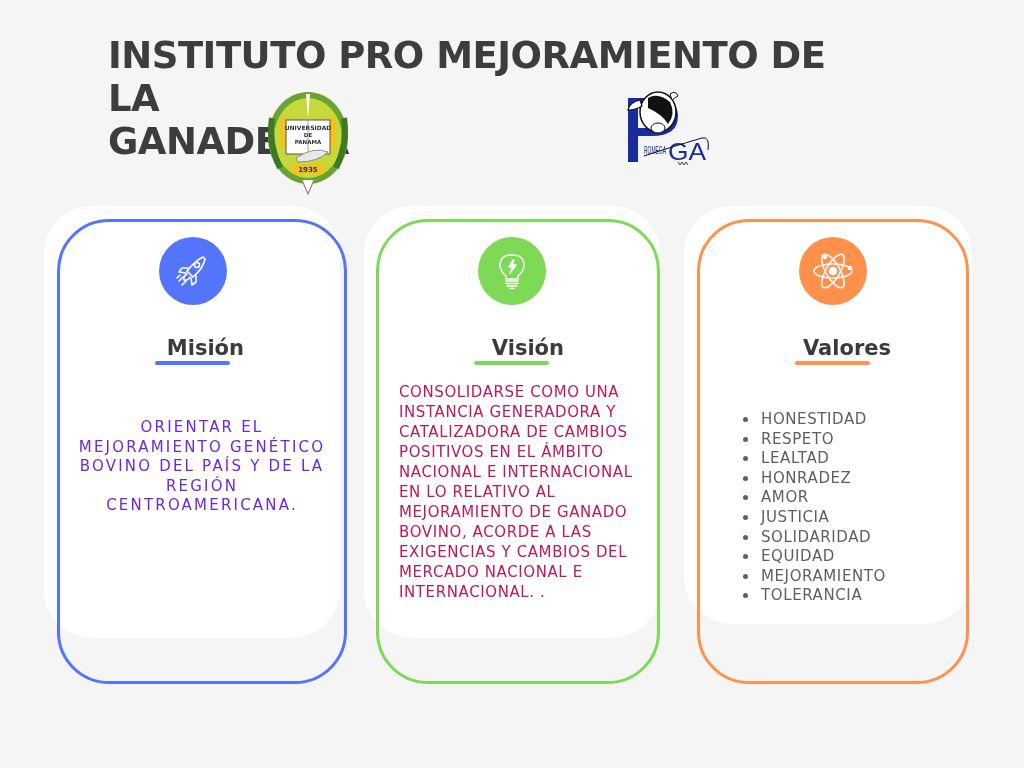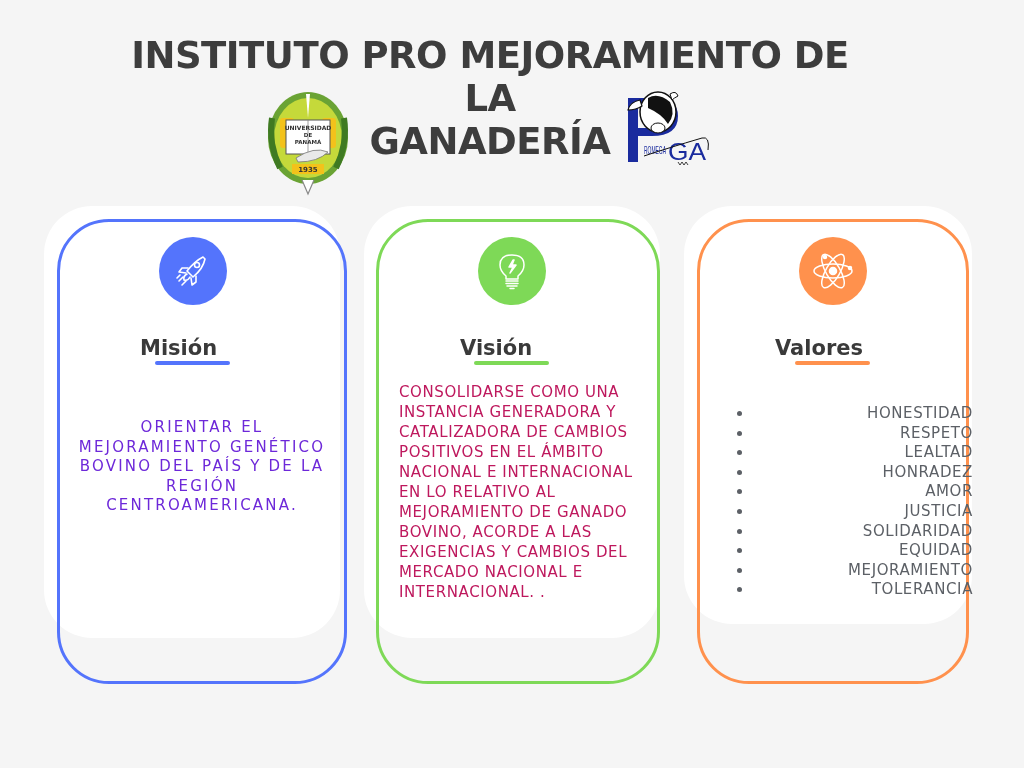--- a/index.html
+++ b/index.html
@@ -1,53 +1,53 @@
 <!DOCTYPE html>
 <html><head>
 <meta charset="utf-8">
 <style>
   html, body { margin:0; padding:0; }
   body {
     width:1024px; height:768px; background:#f5f5f5; position:relative; overflow:hidden;
     font-family:"Liberation Sans", sans-serif;
   }
   .title {
-    position:absolute; left:100px; top:34px; width:780px; text-align:center;
+    position:absolute; left:108px; top:34px; width:780px; text-align:left;
     font-family:"DejaVu Sans", sans-serif; font-weight:bold; font-size:37px; line-height:43px;
     color:#3d3d3d; letter-spacing:-0.5px;
   }
   .logo-up { position:absolute; left:262px; top:88px; width:92px; height:108px; }
   .logo-promega { position:absolute; left:618px; top:88px; width:96px; height:80px; }
 
   .card-bg {
     position:absolute; background:#ffffff; border-radius:48px;
   }
   .card-border {
     position:absolute; border:3px solid; border-radius:52px; box-sizing:border-box;
   }
   .icon-circle {
     position:absolute; width:68px; height:68px; border-radius:50%;
     display:flex; align-items:center; justify-content:center;
   }
   .card-heading {
-    position:absolute; text-align:left; font-family:"DejaVu Sans", sans-serif;
+    position:absolute; text-align:right; font-family:"DejaVu Sans", sans-serif;
     font-weight:bold; font-size:21px; color:#3a3a3a;
   }
   .underline { position:absolute; height:4px; border-radius:2px; }
   .mission-text {
     position:absolute; text-align:center; color:#6d28d9; font-size:15px;
     line-height:19.5px; letter-spacing:2.2px; font-family:"DejaVu Sans", sans-serif;
   }
   .vision-text {
     position:absolute; color:#be185d; font-size:15px; line-height:20px;
     letter-spacing:0.6px; font-family:"DejaVu Sans", sans-serif;
   }
   .values-list {
-    position:absolute; margin:8px; padding:0 0 0 18px; color:#5c6066;
-    font-size:15px; line-height:19.6px; letter-spacing:0.6px; font-family:"DejaVu Sans", sans-serif;text-align:right;
+    position:absolute; margin:14px; padding:0 0 0 18px; color:#5c6066;
+    font-size:15px; line-height:19.6px; letter-spacing:0.6px; font-family:"DejaVu Sans", sans-serif;
   }
   .values-list li { padding-left:2px; }
 </style>
 </head>
 <body>
 
 <div class="title">
   <div>INSTITUTO PRO MEJORAMIENTO DE LA</div>
   <div>GANADERÍA</div>
 </div>

